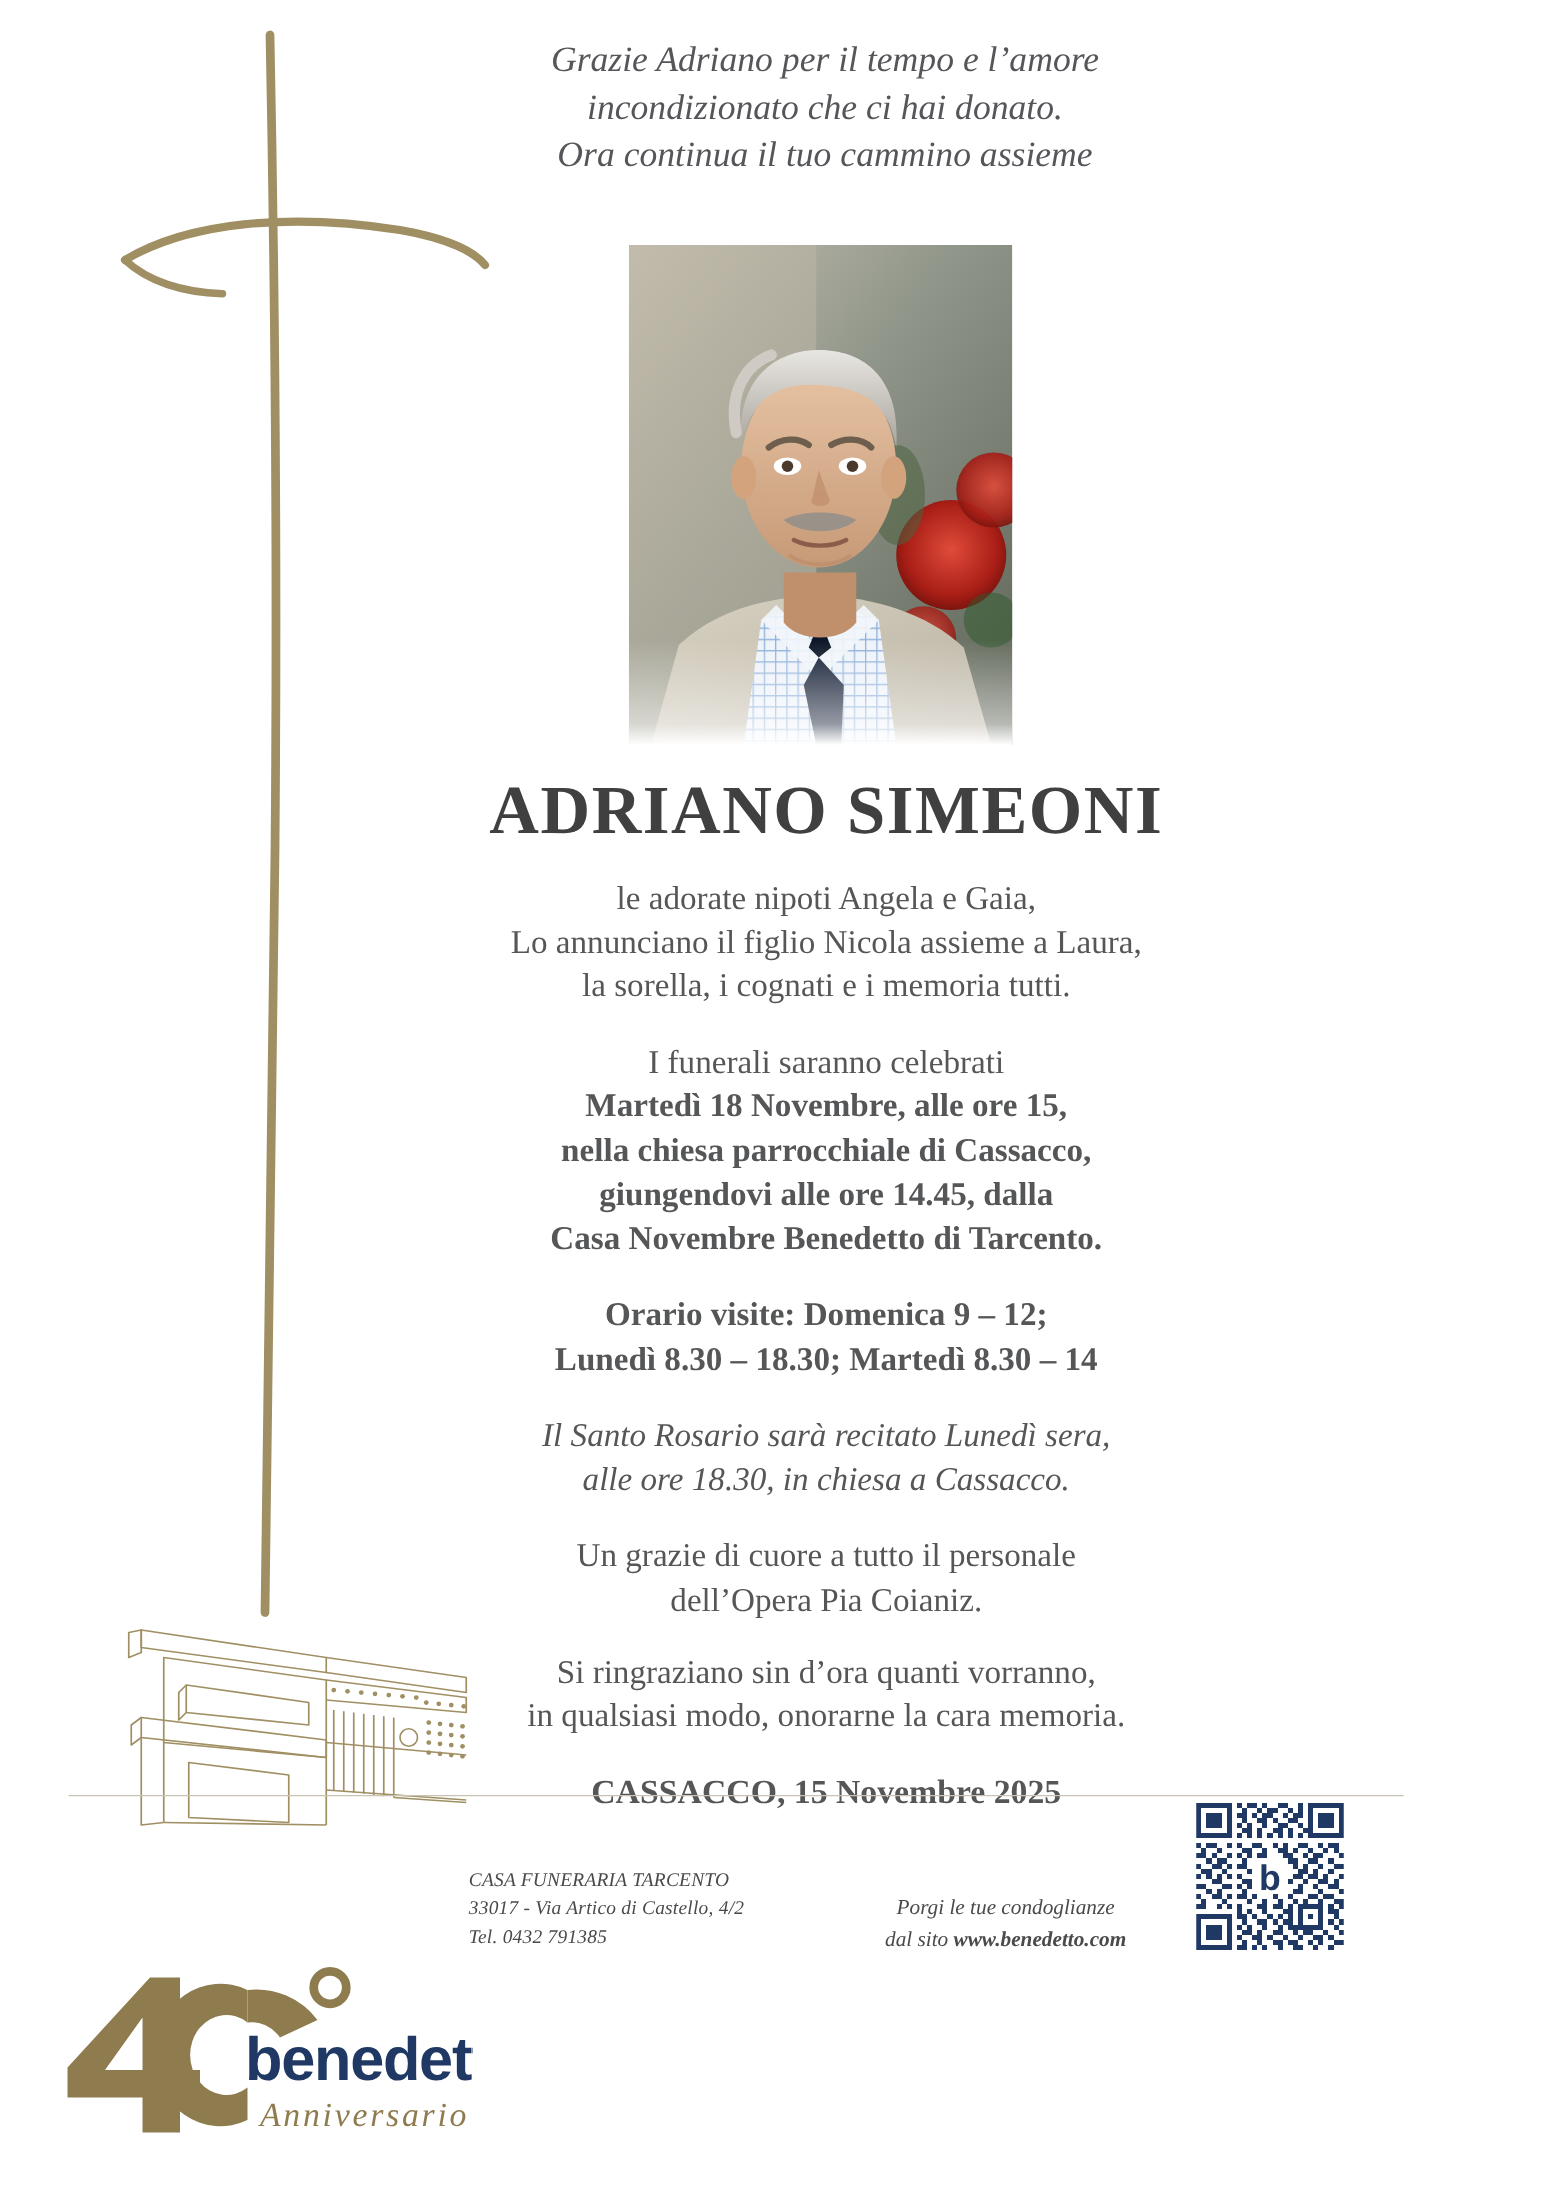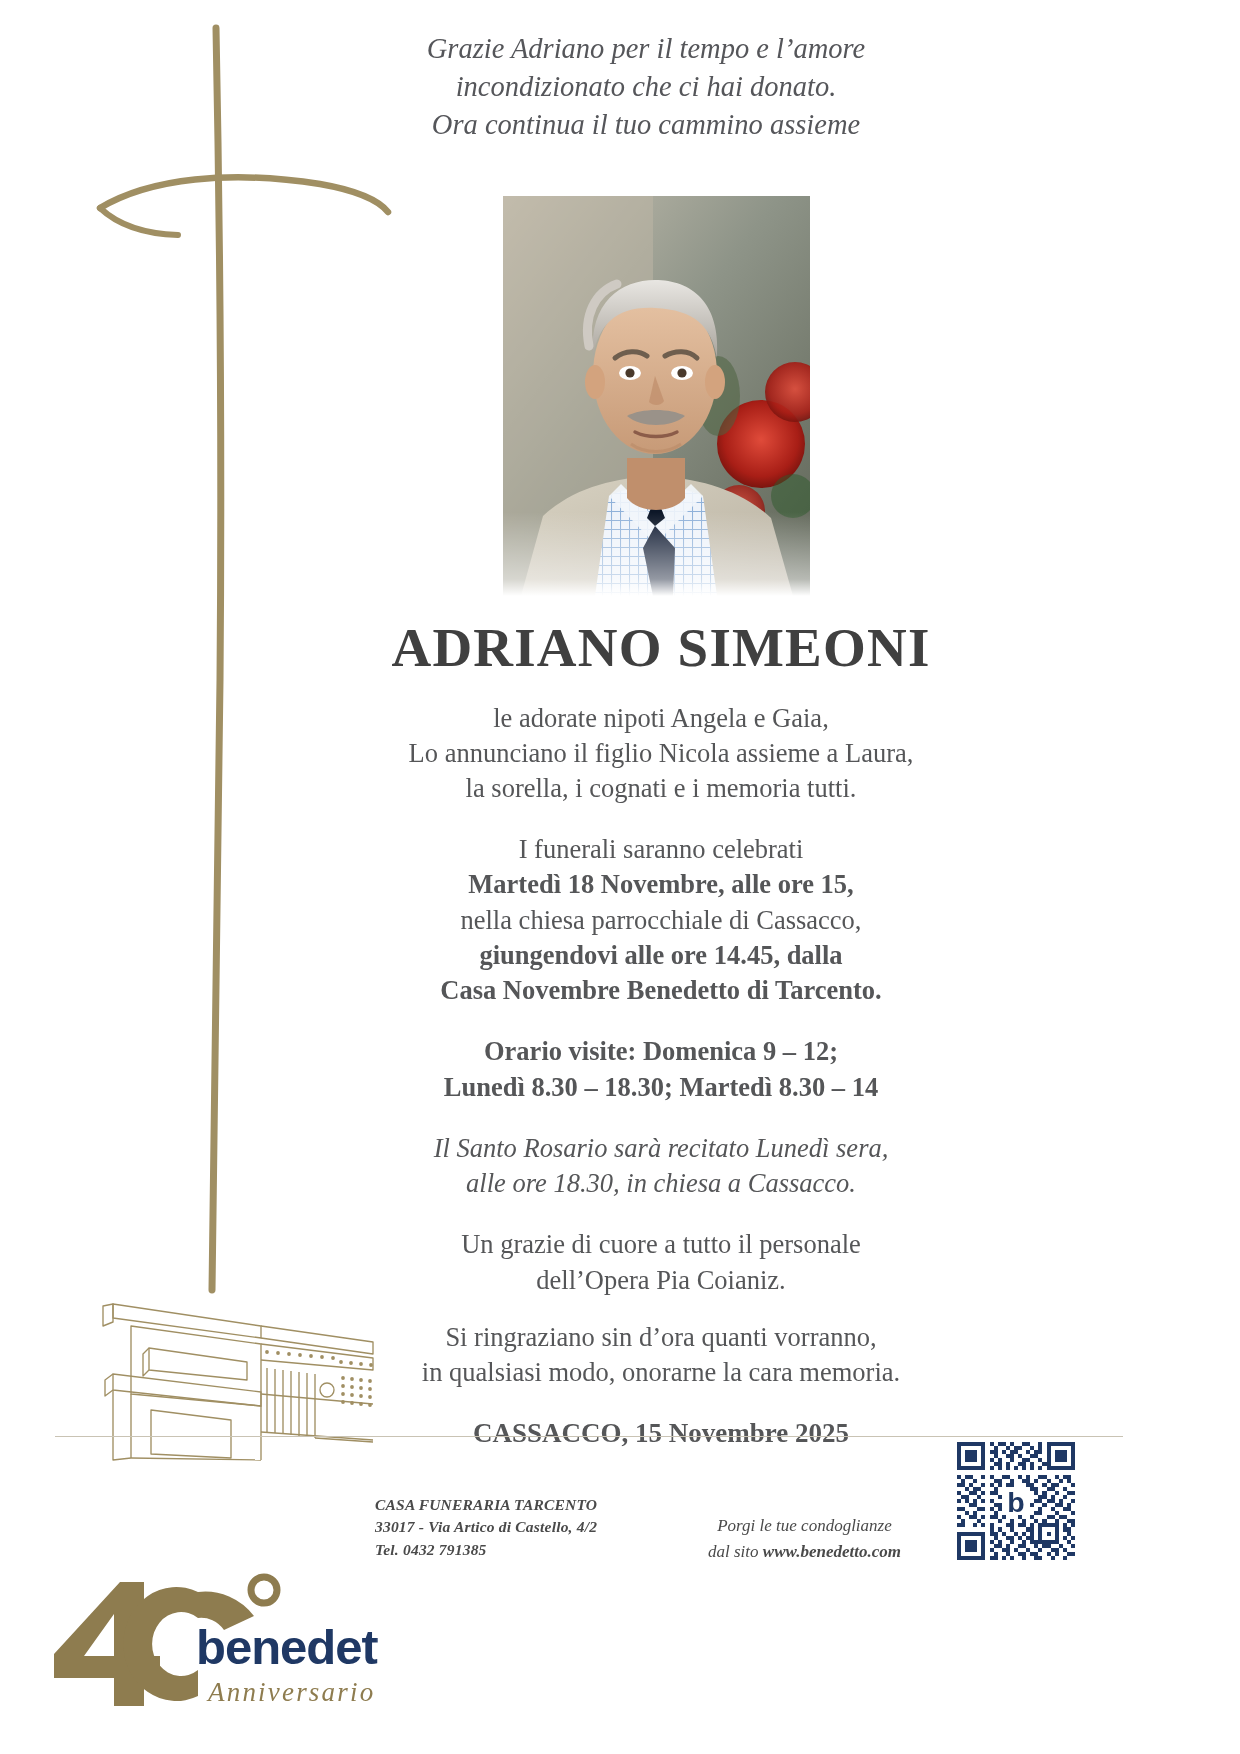--- a/index.html
+++ b/index.html
@@ -23,21 +23,21 @@
     left: 70px;
     top: 20px;
     width: 330px;
     height: 1290px;
     pointer-events: none;
   }
 
   
   .verse {
     position: absolute;
-    left: 316px;
+    left: 330px;
     top: 30px;
     width: 660px;
     text-align: center;
     font-style: italic;
     font-size: 28.5px;
     line-height: 1.34;
     color: #55565a;
   }
   .verse div { white-space: nowrap; }
 
@@ -110,21 +110,21 @@
     width: 330px;
     height: 150px;
   }
 
   
   .address {
     position: absolute;
     left: 375px;
     top: 1494px;
     font-style: italic;
-    font-weight: bold;
+    font-weight: normal;
     font-size: 15.5px;
     line-height: 1.45;
     color: #4a4a4a;
     letter-spacing: 0.2px;
   }
   .address .line1 { text-transform: uppercase; }
 
   
   .condolences {
     position: absolute;
@@ -264,21 +264,21 @@
 
     <div class="para">
       <div>le adorate nipoti Angela e Gaia,</div>
       <div>Lo annunciano il figlio Nicola assieme a Laura,</div>
       <div>la sorella, i cognati e i memoria tutti.</div>
     </div>
 
     <div class="para block-funeral">
       <div>I funerali saranno celebrati</div>
       <div style="font-weight:bold">Martedì 18 Novembre, alle ore 15,</div>
-      <div style="font-weight:normal">nella chiesa parrocchiale di Cassacco,</div>
+      <div style="font-weight:bold">nella chiesa parrocchiale di Cassacco,</div>
       <div style="font-weight:bold">giungendovi alle ore 14.45, dalla</div>
       <div style="font-weight:bold">Casa Novembre Benedetto di Tarcento.</div>
     </div>
 
     <div class="para bold">
       <div>Orario visite: Domenica 9 – 12;</div>
       <div>Lunedì 8.30 – 18.30; Martedì 8.30 – 14</div>
     </div>
 
     <div class="para italic">

